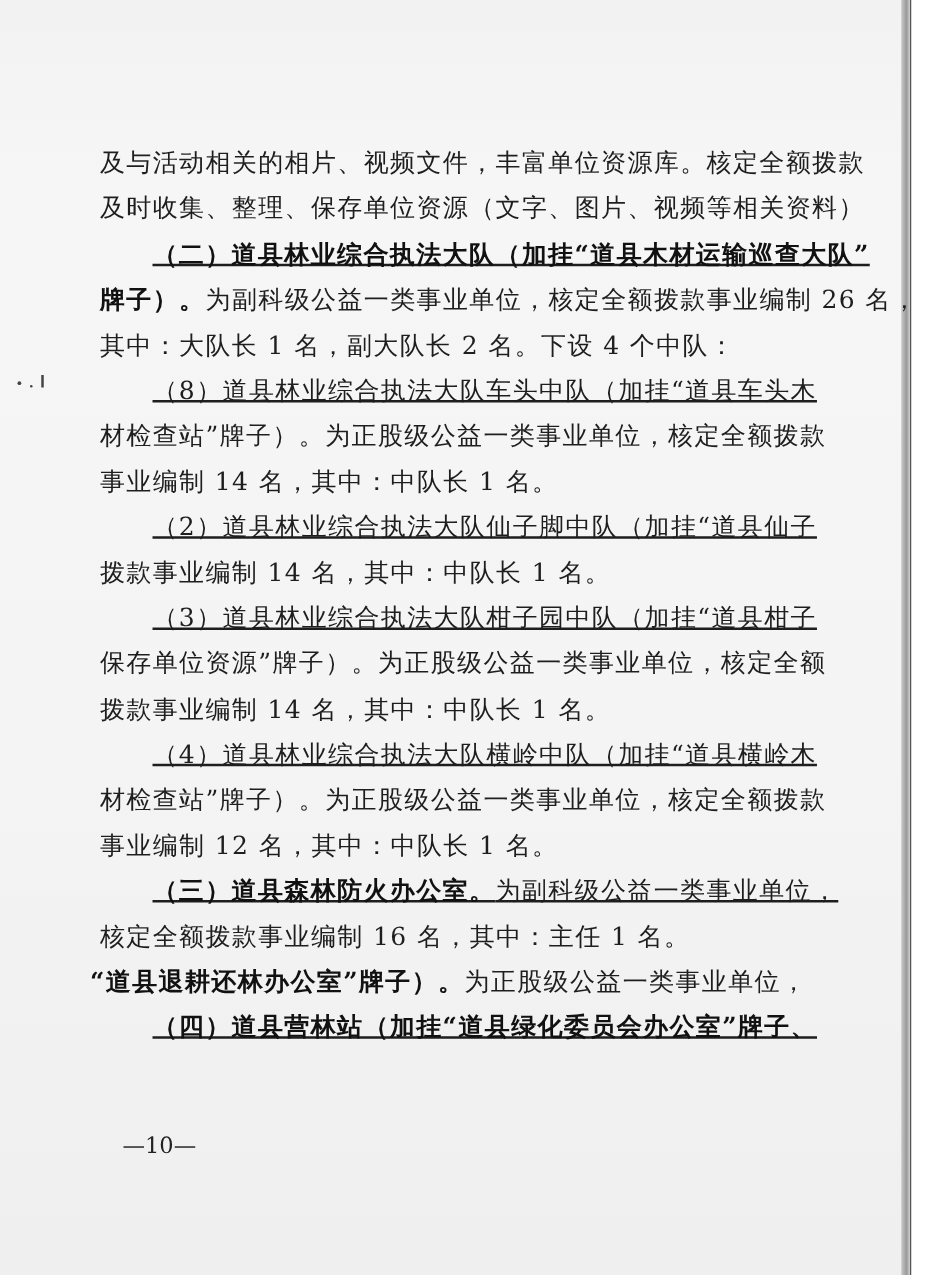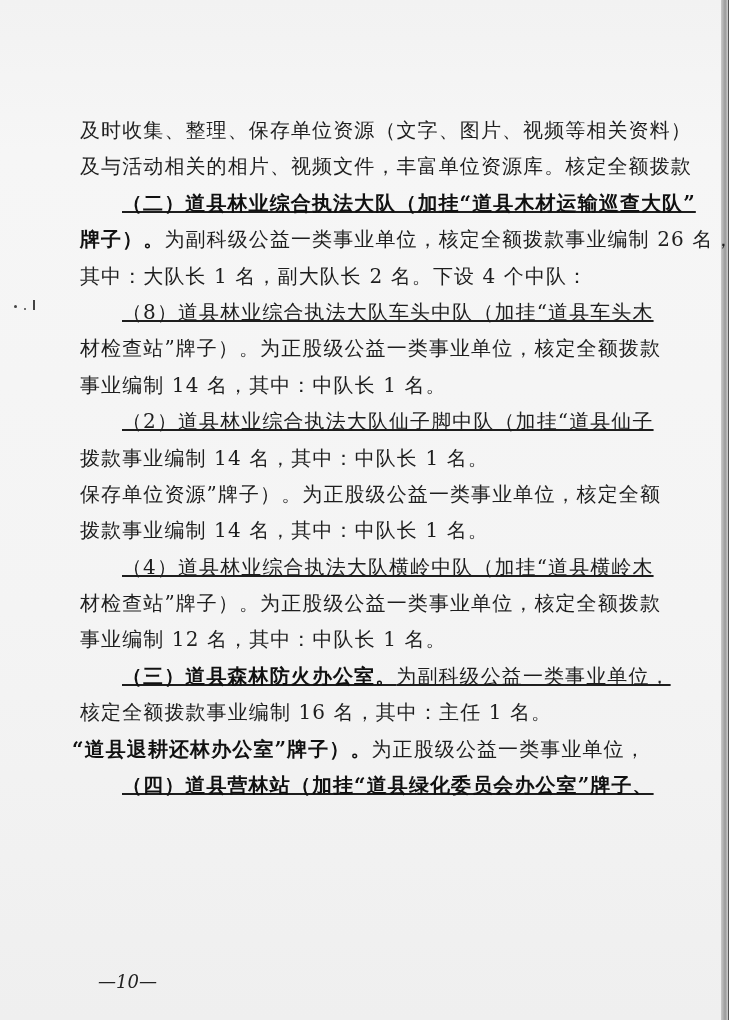--- a/index.html
+++ b/index.html
@@ -26,49 +26,50 @@
   .body-text {
     position: absolute; left: 80px; top: 112px; width: 590px;
     color: #1e1e1e; font-size: 20px; letter-spacing: 1.1px;
   }
   .line {
     height: 36.4px; line-height: 36.4px; white-space: nowrap;
   }
   .indent { padding-left: 42px; text-decoration: underline; }
   .bold { font-weight: bold; color: #111; }
   .page-number {
-    position: absolute; left: 98px; top: 971px;
-    font-size: 18px; color: #222; letter-spacing: 0; font-style: italic;
+    position: absolute; left: 98px; top: 906px;
+    font-size: 18px; color: #222; letter-spacing: 0;
   }
   .speck {
     position: absolute; background: #444; border-radius: 50%;
   }
 </style>
 </head>
 <body>
 
 <div class="page">
   <div class="right-edge"></div>
 
   <div class="speck" style="left:14px;top:305px;width:3px;height:3px;"></div>
   <div class="speck" style="left:24px;top:308px;width:2px;height:2px;"></div>
   <div class="speck" style="left:33px;top:300px;width:2px;height:10px;border-radius:0;"></div>
 
   <div class="body-text" id="body-text">
 
+    <div class="line"><span>及与活动相关的相片、视频文件，丰富单位资源库。核定全额拨款</span></div>
     <div class="line"><span>及时收集、整理、保存单位资源（文字、图片、视频等相关资料）</span></div>
-    <div class="line"><span>及与活动相关的相片、视频文件，丰富单位资源库。核定全额拨款</span></div>
     <div class="line indent"><span class="bold">（二）道县林业综合执法大队（加挂“道县木材运输巡查大队”</span></div>
     <div class="line"><span class="bold">牌子）。</span><span>为副科级公益一类事业单位，核定全额拨款事业编制 26 名，</span></div>
     <div class="line"><span>其中：大队长 1 名，副大队长 2 名。下设 4 个中队：</span></div>
     <div class="line indent"><span>（8）道县林业综合执法大队车头中队（加挂“道县车头木</span></div>
     <div class="line"><span>材检查站”牌子）。为正股级公益一类事业单位，核定全额拨款</span></div>
     <div class="line"><span>事业编制 14 名，其中：中队长 1 名。</span></div>
     <div class="line indent"><span>（2）道县林业综合执法大队仙子脚中队（加挂“道县仙子</span></div>
     <div class="line"><span>拨款事业编制 14 名，其中：中队长 1 名。</span></div>
+    <div class="line indent"><span>（3）道县林业综合执法大队柑子园中队（加挂“道县柑子</span></div>
     <div class="line"><span>保存单位资源”牌子）。为正股级公益一类事业单位，核定全额</span></div>
     <div class="line"><span>拨款事业编制 14 名，其中：中队长 1 名。</span></div>
     <div class="line indent"><span>（4）道县林业综合执法大队横岭中队（加挂“道县横岭木</span></div>
     <div class="line"><span>材检查站”牌子）。为正股级公益一类事业单位，核定全额拨款</span></div>
     <div class="line"><span>事业编制 12 名，其中：中队长 1 名。</span></div>
     <div class="line indent"><span class="bold">（三）道县森林防火办公室。</span><span>为副科级公益一类事业单位，</span></div>
     <div class="line"><span>核定全额拨款事业编制 16 名，其中：主任 1 名。</span></div>
     <div class="line" style="margin-left:-8px;"><span class="bold">“道县退耕还林办公室”牌子）。</span><span>为正股级公益一类事业单位，</span></div>
     <div class="line indent"><span class="bold">（四）道县营林站（加挂“道县绿化委员会办公室”牌子、</span></div>
   </div>

